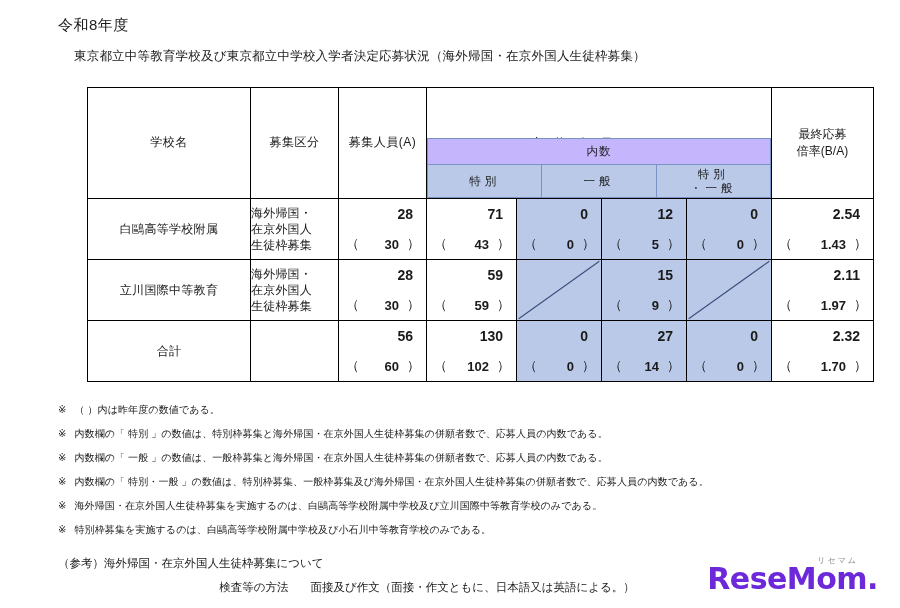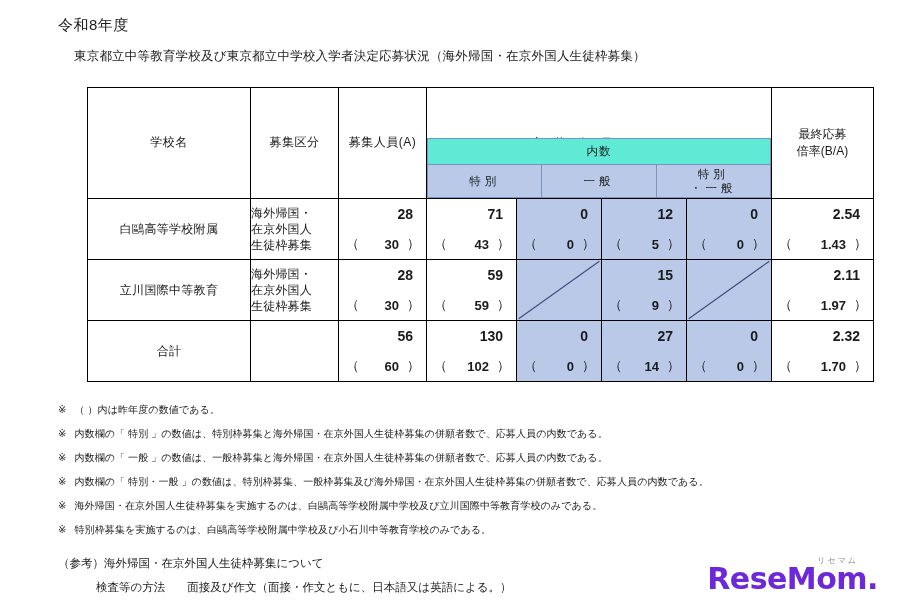--- a/index.html
+++ b/index.html
@@ -100,21 +100,21 @@
     position: absolute;
     left: 0;
     right: 0;
     bottom: 0;
     height: 60px;
     display: flex;
     flex-direction: column;
   }
   .naisu-title {
     flex: 0 0 26px;
-    background: #5eead4;
+    background: #c4b5fd;
     border: 1.3px solid #7b92c4;
     border-bottom: none;
     display: flex;
     align-items: center;
     justify-content: center;
     font-size: 11.5px;
     letter-spacing: 1px;
     box-sizing: border-box;
   }
   .naisu-cols {
@@ -223,20 +223,21 @@
   }
   .ref-line1 {
     font-size: 11.5px;
     white-space: nowrap;
     margin-bottom: 9px;
   }
   .ref-line2 {
     font-size: 11.5px;
     white-space: nowrap;
     padding-left: 38px;
+    text-align: center;
   }
   .ref-line2 .gap { display: inline-block; width: 22px; }
 
   
   .logo {
     position: absolute;
     right: 22px;
     bottom: 14px;
     text-align: right;
     user-select: none;

